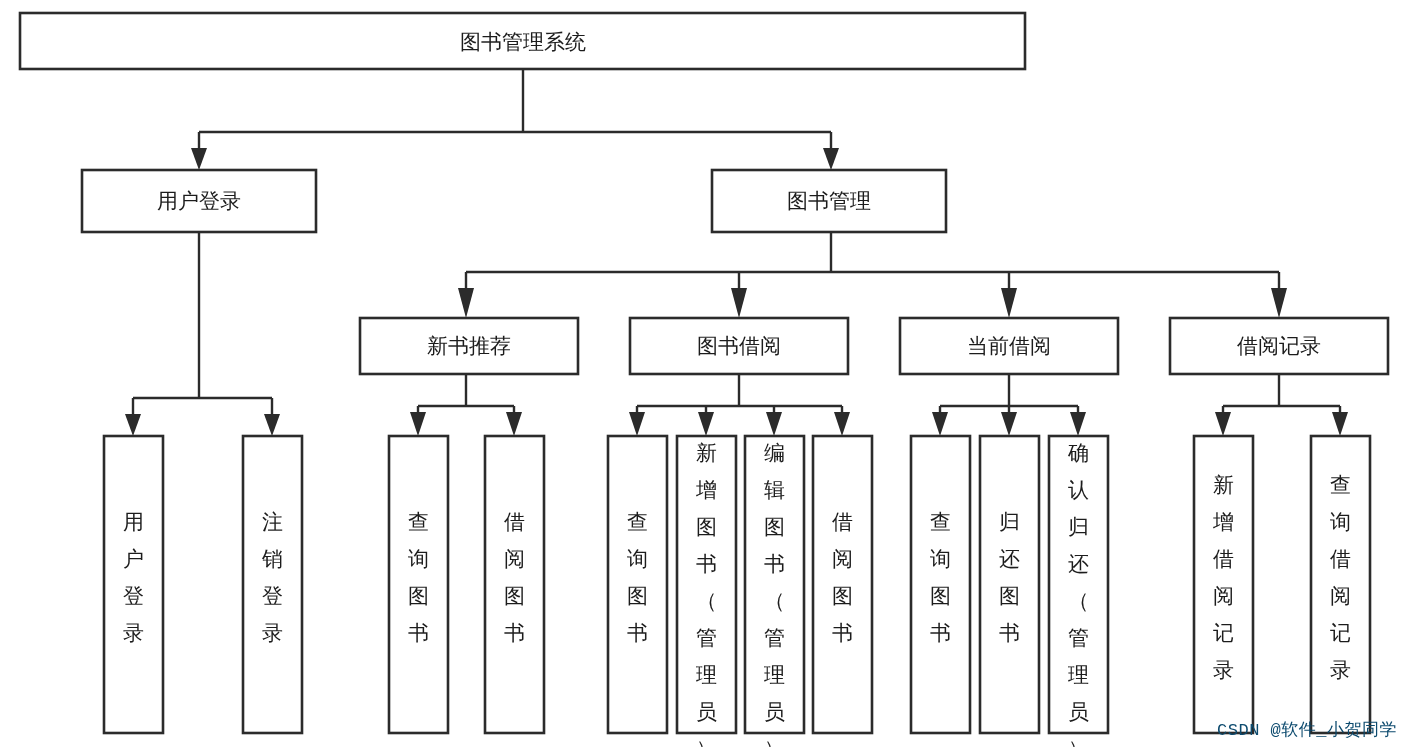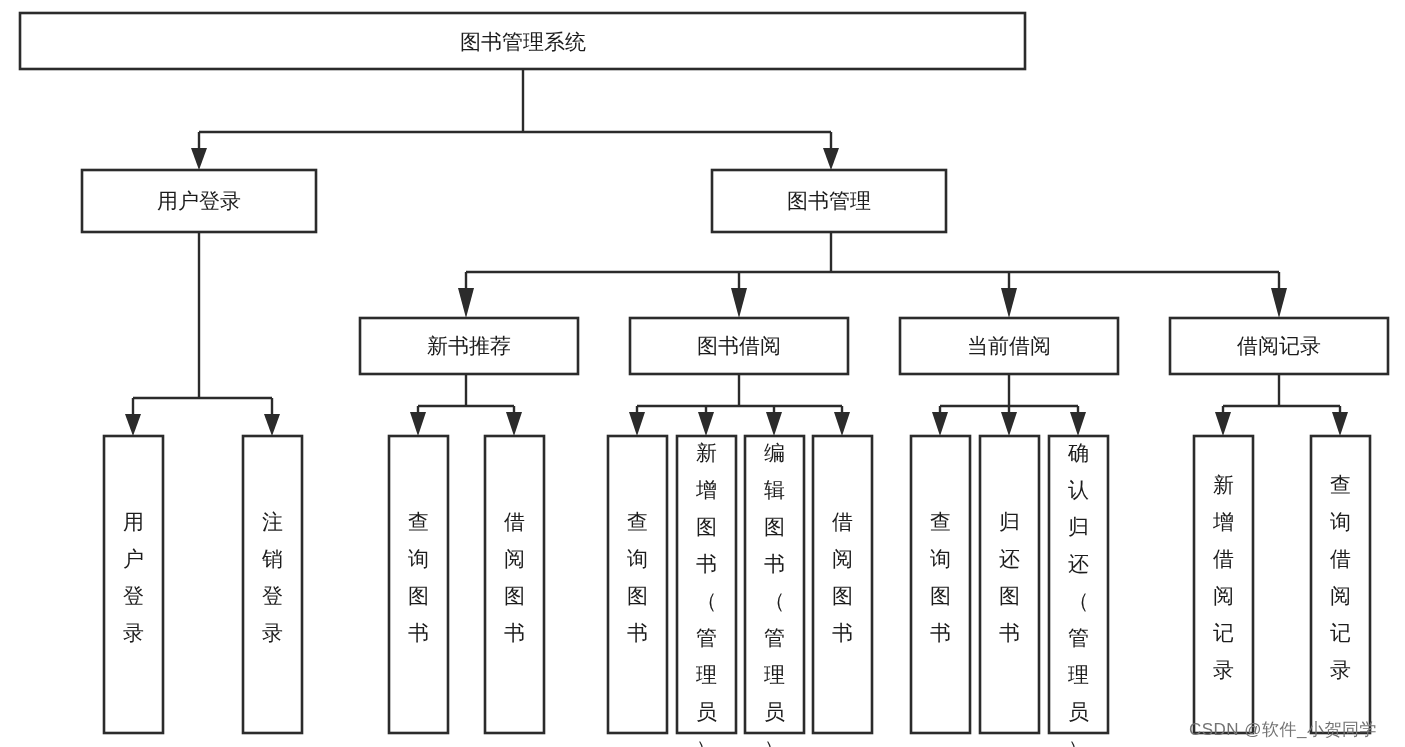--- a/index.html
+++ b/index.html
@@ -51,25 +51,25 @@
     dominant-baseline: middle;
   }
   .node-label-v {
     font-family: "Liberation Sans", "DejaVu Sans", sans-serif;
     font-size: 21px;
     fill: #1c1c1c;
     text-anchor: middle;
   }
   .watermark {
     position: absolute;
-    right: 28px;
+    right: 8px;
     bottom: 6px;
-    font-family: Liberation Sans, sans-serif;
+    font-family: Liberation Mono, monospace;
     font-size: 17px;
-    color: #737373;
+    color: #0c4a6e;
     white-space: nowrap;
     letter-spacing: 0.5px;
     pointer-events: none;
   }
 </style>
 </head>
 <body>
 
 <div id="diagram-root">
 

